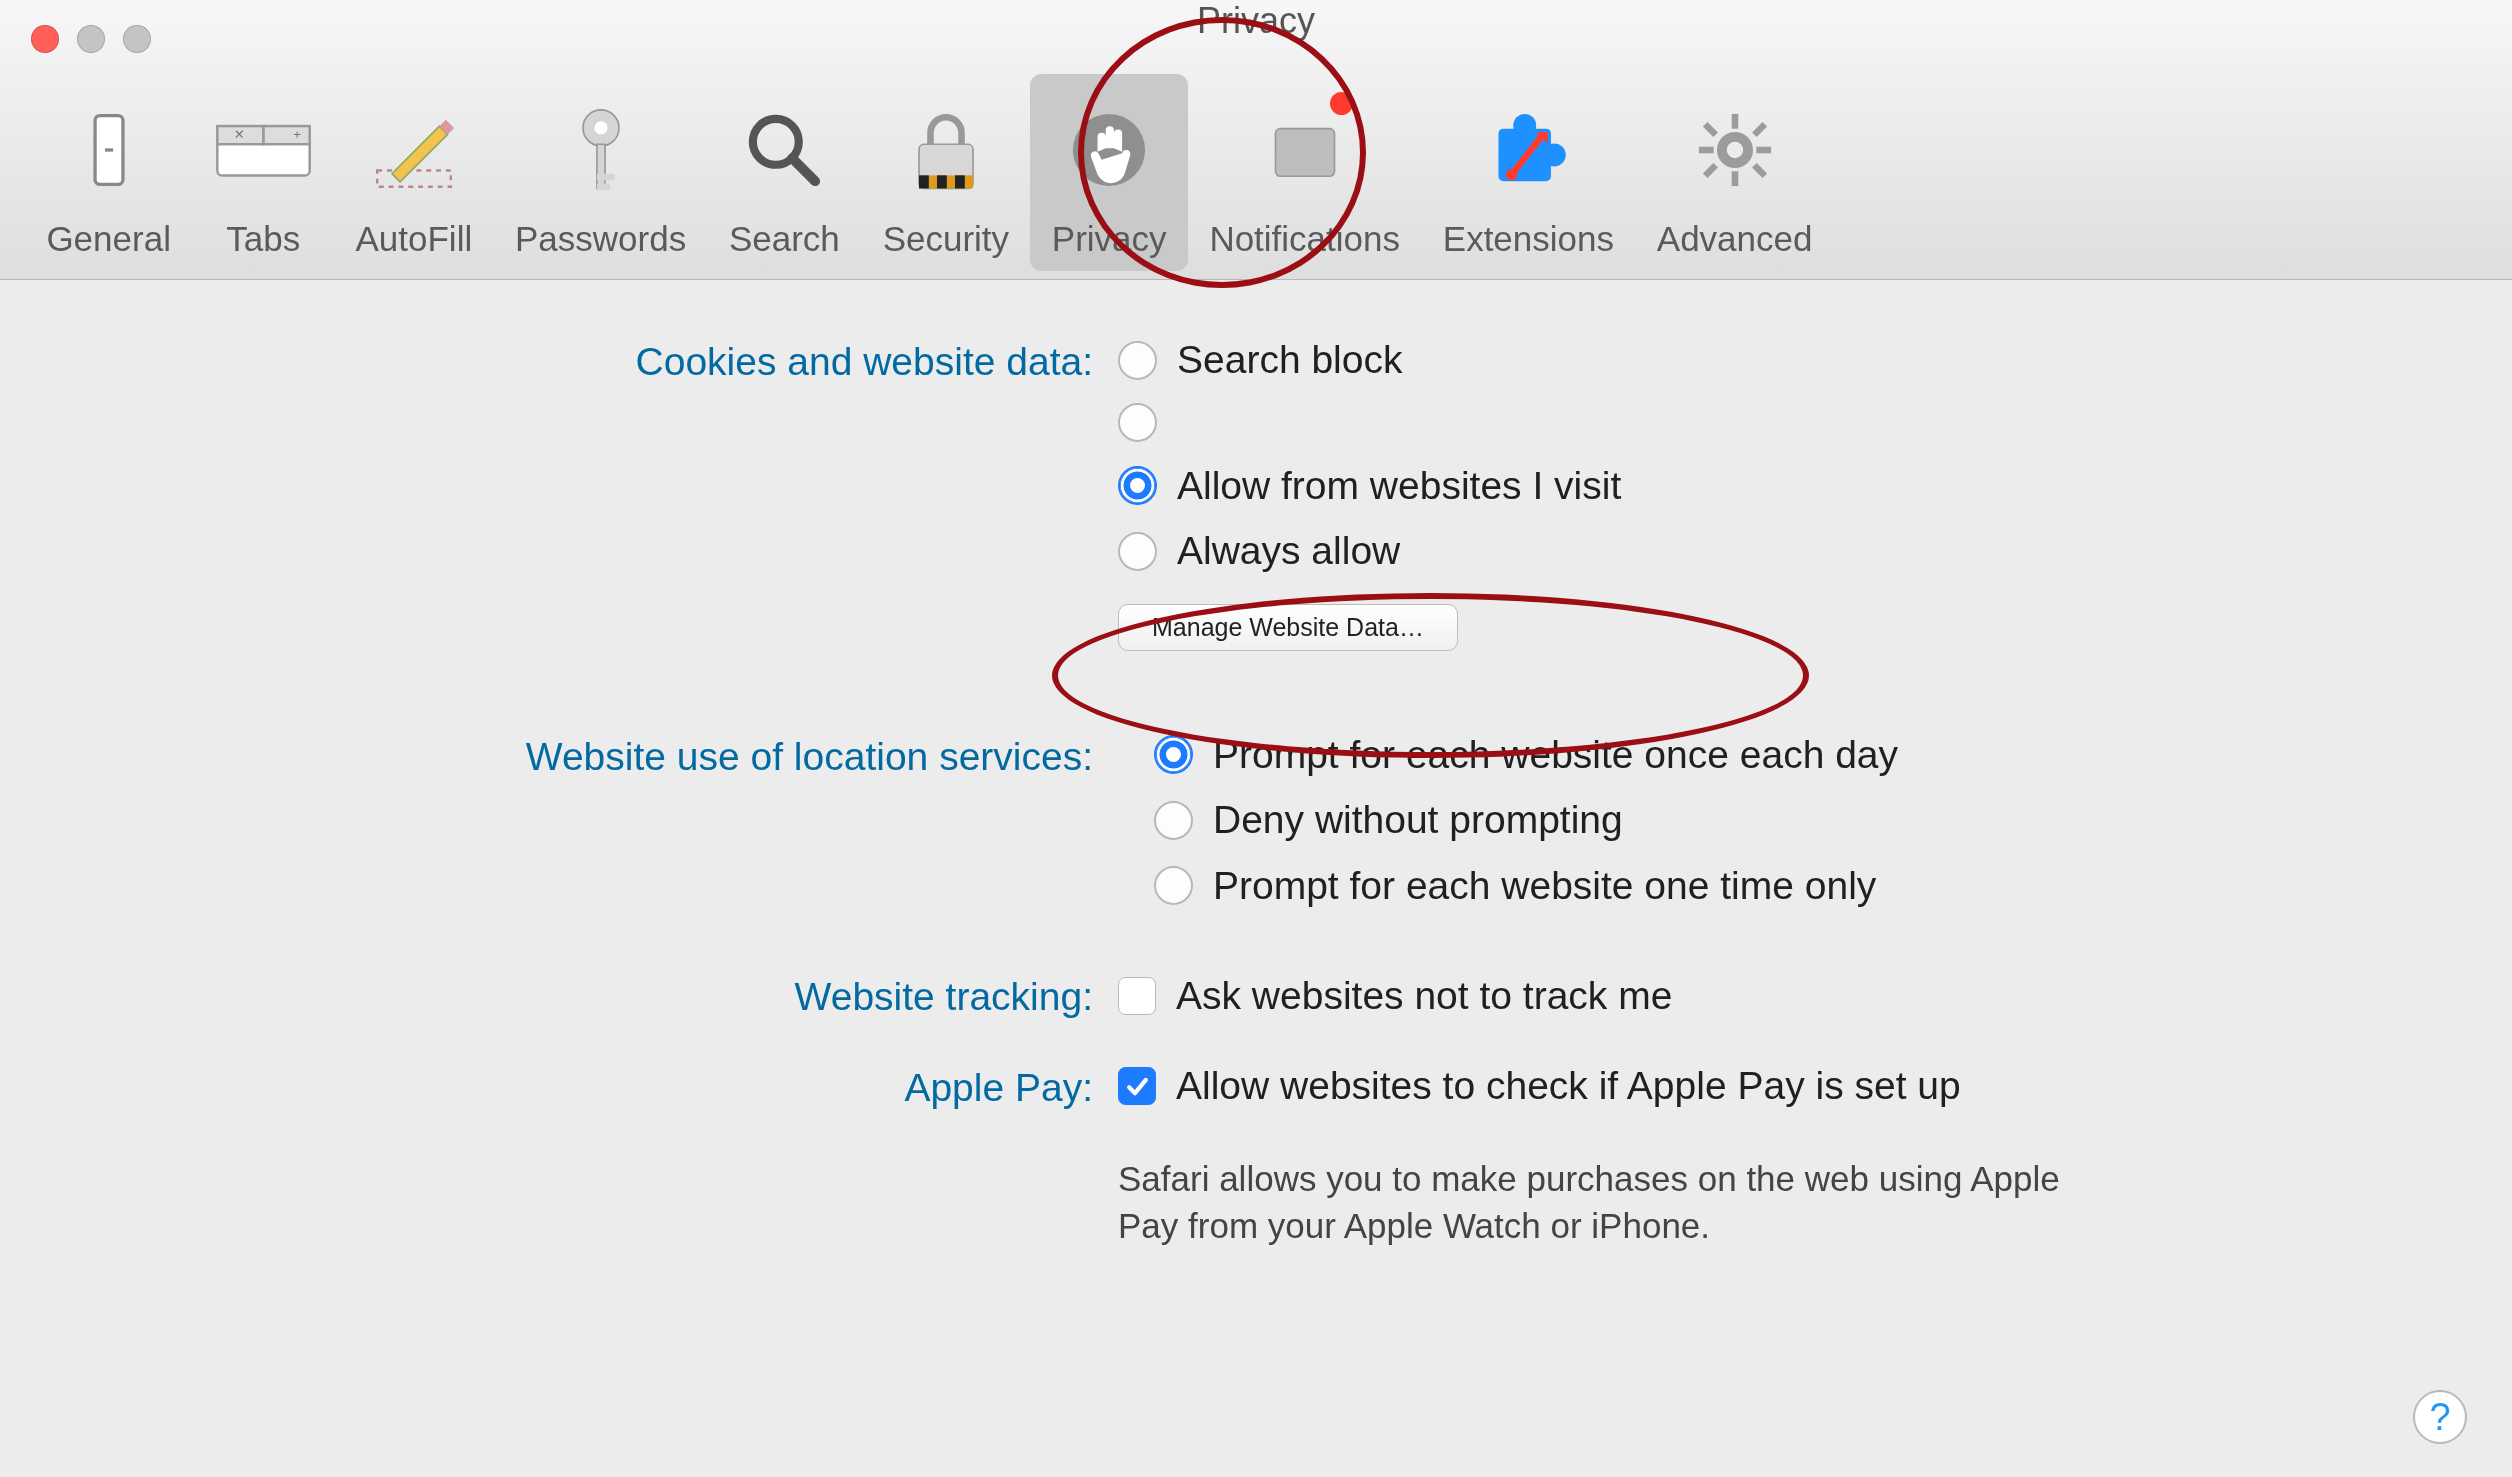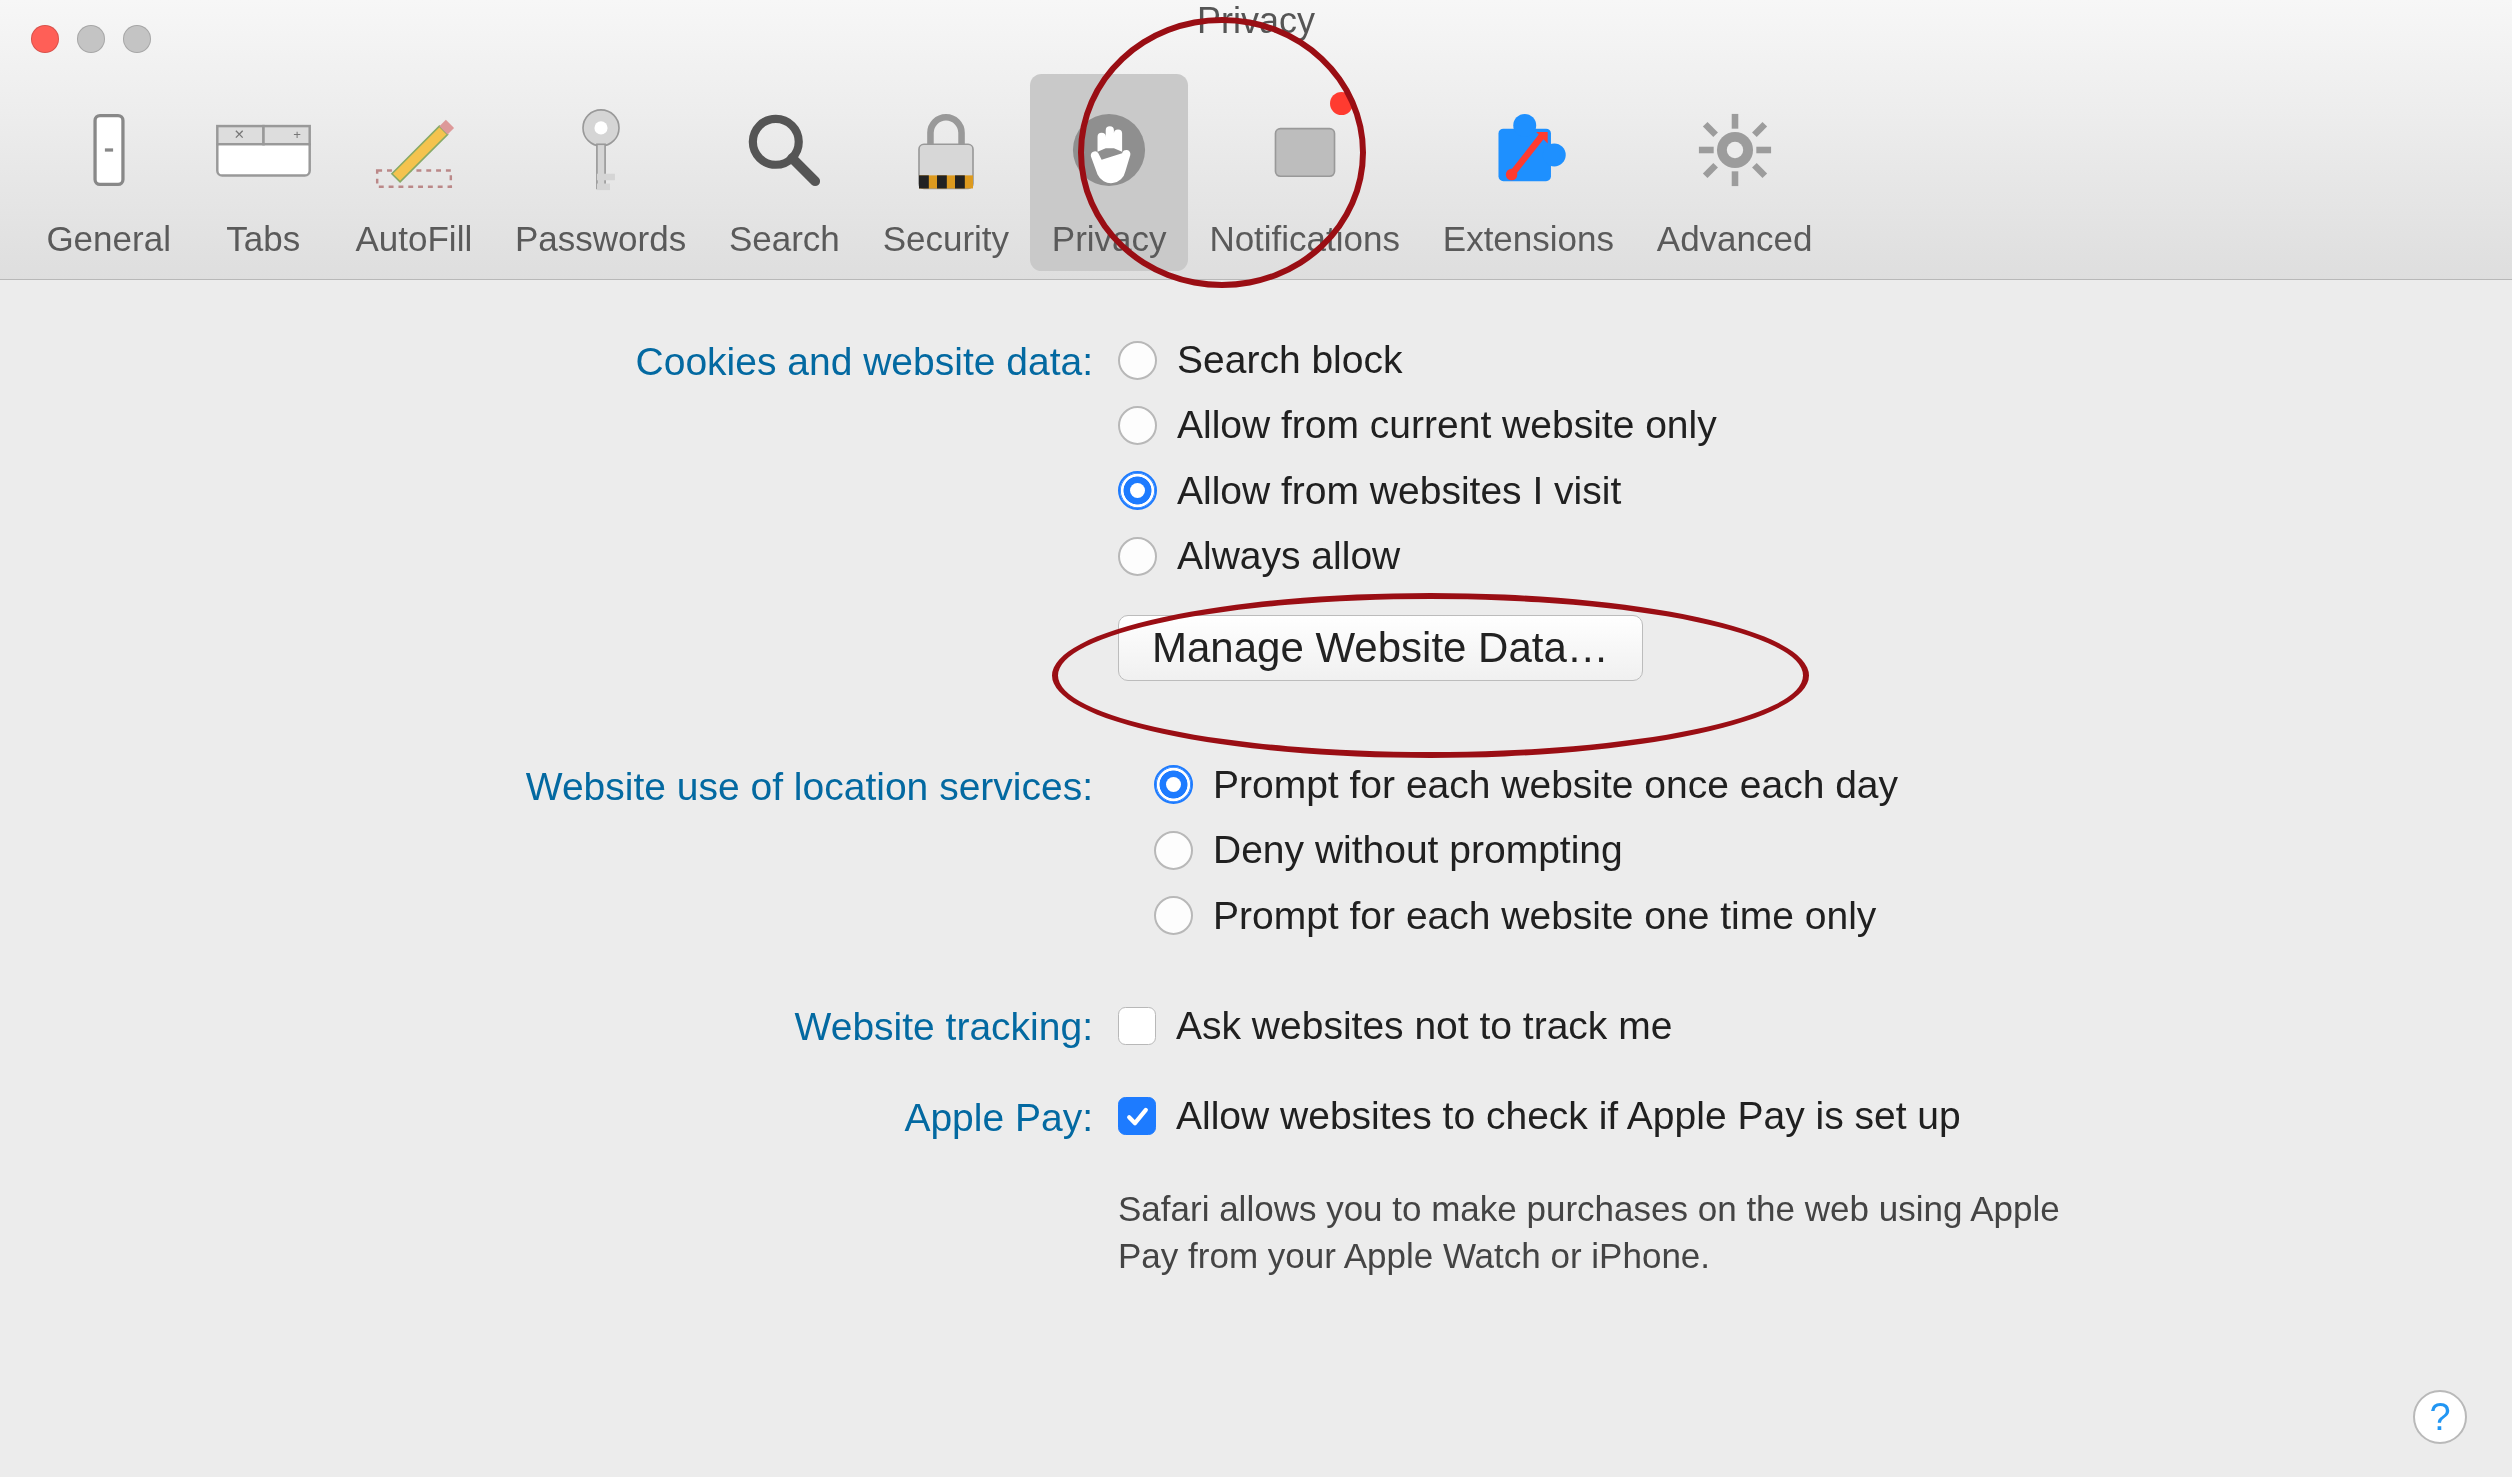--- a/index.html
+++ b/index.html
@@ -141,28 +141,28 @@
     flex-shrink:0;
     display:flex; align-items:center; justify-content:center;
   }
   .chk.sel {
     background:#1d7bff; border-color:#1d7bff;
   }
   .chk.sel svg { stroke:#fff; }
 
   button.mac {
     font: inherit;
-    font-size: 42px;
+    font-size: 25px;
     padding: 8.2px 33px;
     border-radius: 10px;
     border: 1.6px solid #bcbcbc;
     background: linear-gradient(#ffffff,#f0f0f0);
     color:#222;
     white-space:nowrap;
-    margin-top: 15px;
+    margin-top: 9px;
     width: fit-content;
   }
 
   .note {
     font-size: 35px;
     color: #444;
     line-height: 1.35;
     margin-top: 25px;
     max-width: 946px;
   }
@@ -328,21 +328,20 @@
 
   <div class="row">
     <div class="row-label">Cookies and website data:</div>
     <div class="row-controls" style="position:relative">
       <label class="radio-line">
         <span class="radio"></span>
         <span>Search block</span>
       </label>
       <label class="radio-line">
         <span class="radio"></span>
-        <span>Allow from current website only</span>
       </label>
       <label class="radio-line">
         <span class="radio sel"></span>
         <span>Allow from websites I visit</span>
       </label>
       <label class="radio-line">
         <span class="radio"></span>
         <span>Always allow</span>
       </label>
       <button class="mac">Manage Website Data…</button>

